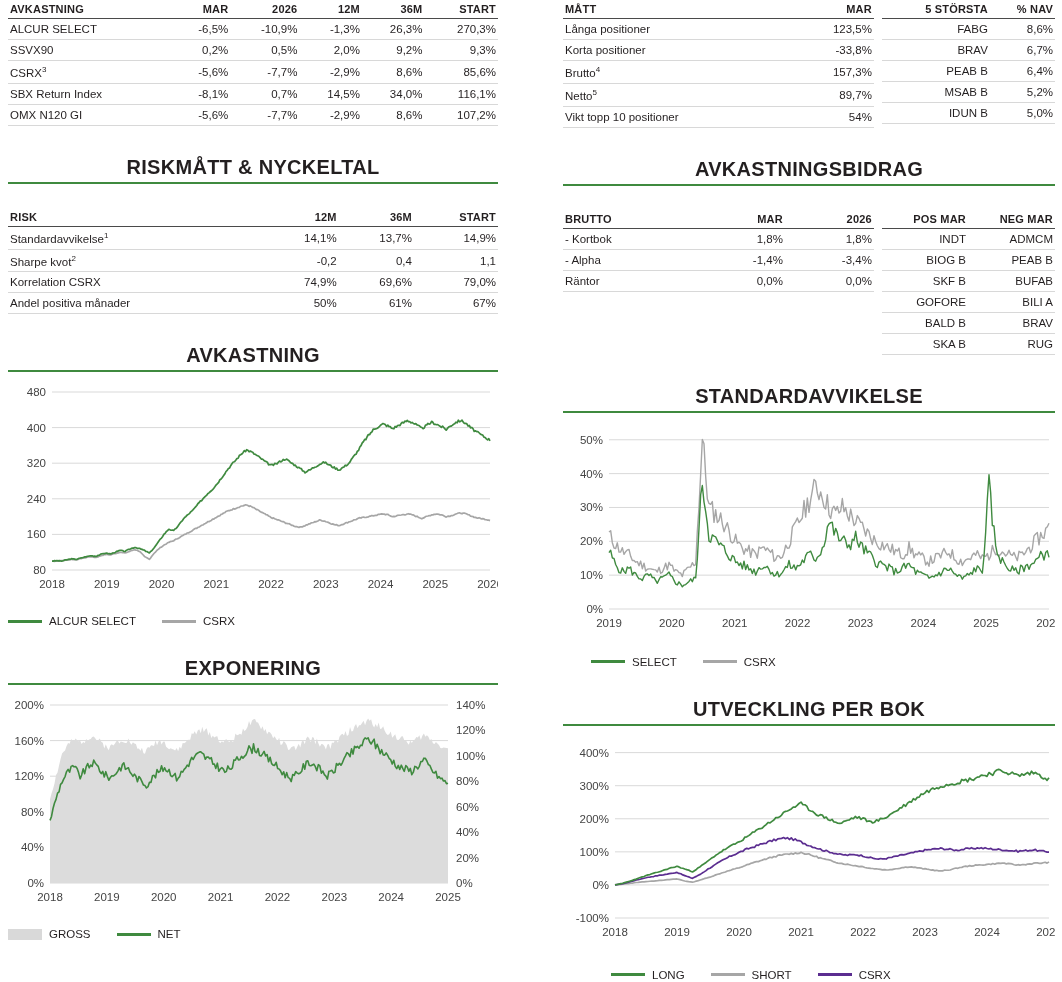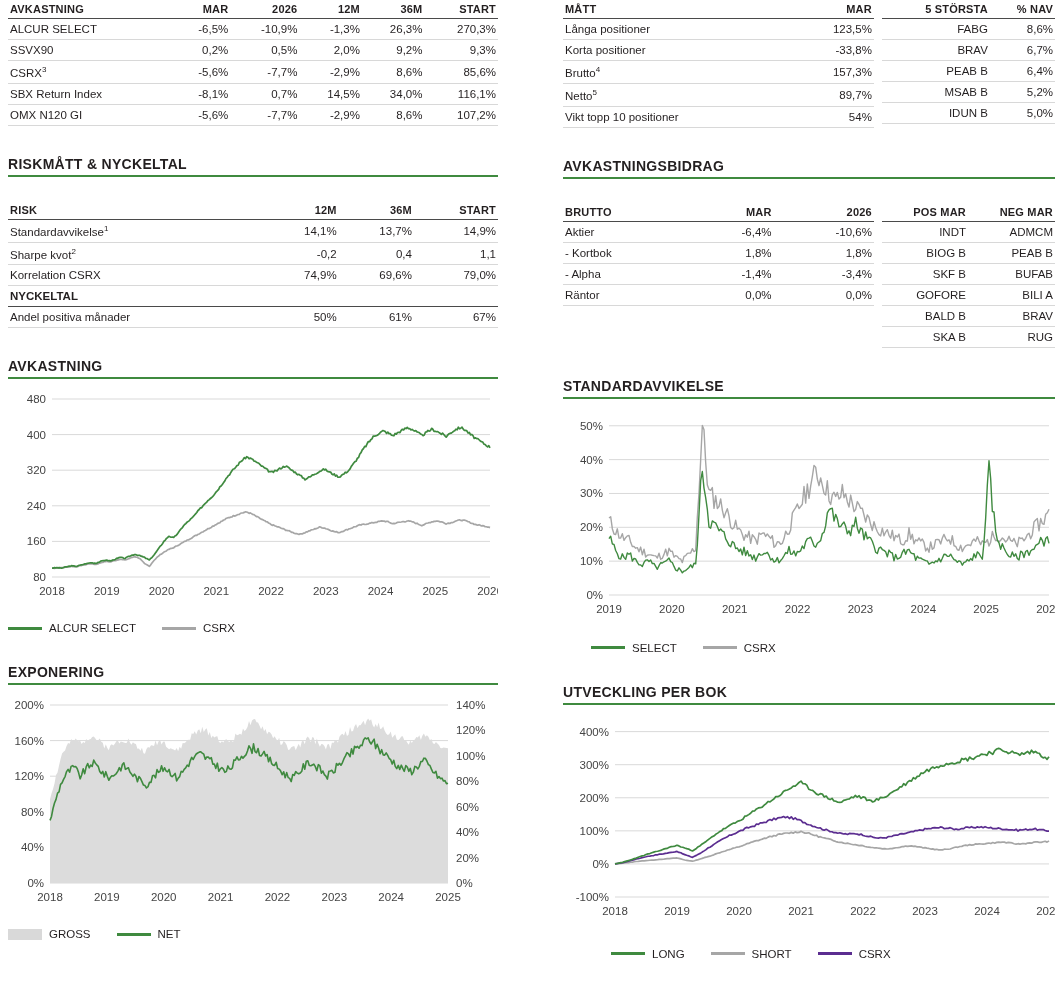--- a/index.html
+++ b/index.html
@@ -22,22 +22,22 @@
   }
   table.t th.l { text-align: left; }
   table.t td {
     text-align: right; padding: 4px 2px; border-bottom: 1px solid #d8d8d8;
     white-space: nowrap;
   }
   table.t td.l { text-align: left; }
   sup { font-size: 8px; vertical-align: super; }
 
   .sec-title {
-    font-size: 14px; font-weight: bold; letter-spacing: .3px;
-    border-bottom: 2.5px solid #3f8a3f; padding-bottom: 3px; margin: 0 0 6px 0;
+    font-size: 20px; font-weight: bold; letter-spacing: .3px;
+    border-bottom: 2.5px solid #3f8a3f; padding-bottom: 3px; margin: 0 0 6px 0; text-align: center;
   }
   .spacer-lg { height: 30px; }
   .spacer-md { height: 18px; }
 
   .two-up { display: flex; gap: 8px; }
   .two-up > div:first-child { flex: 1 1 62%; }
   .two-up > div:last-child { flex: 1 1 34%; }
 
   .chart-box { position: relative; }
   svg { display: block; }
@@ -134,26 +134,20 @@
           <td class="l"><span>Sharpe kvot</span><sup>2</sup></td>
           <td>-0,2</td>
           <td>0,4</td>
           <td>1,1</td>
         </tr>
         <tr>
           <td class="l">Korrelation CSRX</td>
           <td>74,9%</td>
           <td>69,6%</td>
           <td>79,0%</td>
-        </tr>
-        <tr class="nyck-head">
-          <td class="l">NYCKELTAL</td>
-          <td></td>
-          <td></td>
-          <td></td>
         </tr>
         <tr>
           <td class="l">Andel positiva månader</td>
           <td>50%</td>
           <td>61%</td>
           <td>67%</td>
         </tr>
       </tbody>
     </table>
 
@@ -333,25 +327,20 @@
         <table class="t">
           <thead>
             <tr>
               <th class="l">BRUTTO</th>
               <th>MAR</th>
               <th>2026</th>
             </tr>
           </thead>
           <tbody>
             <tr>
-              <td class="l">Aktier</td>
-              <td>-6,4%</td>
-              <td>-10,6%</td>
-            </tr>
-            <tr>
               <td class="l">- Kortbok</td>
               <td>1,8%</td>
               <td>1,8%</td>
             </tr>
             <tr>
               <td class="l">- Alpha</td>
               <td>-1,4%</td>
               <td>-3,4%</td>
             </tr>
             <tr>

